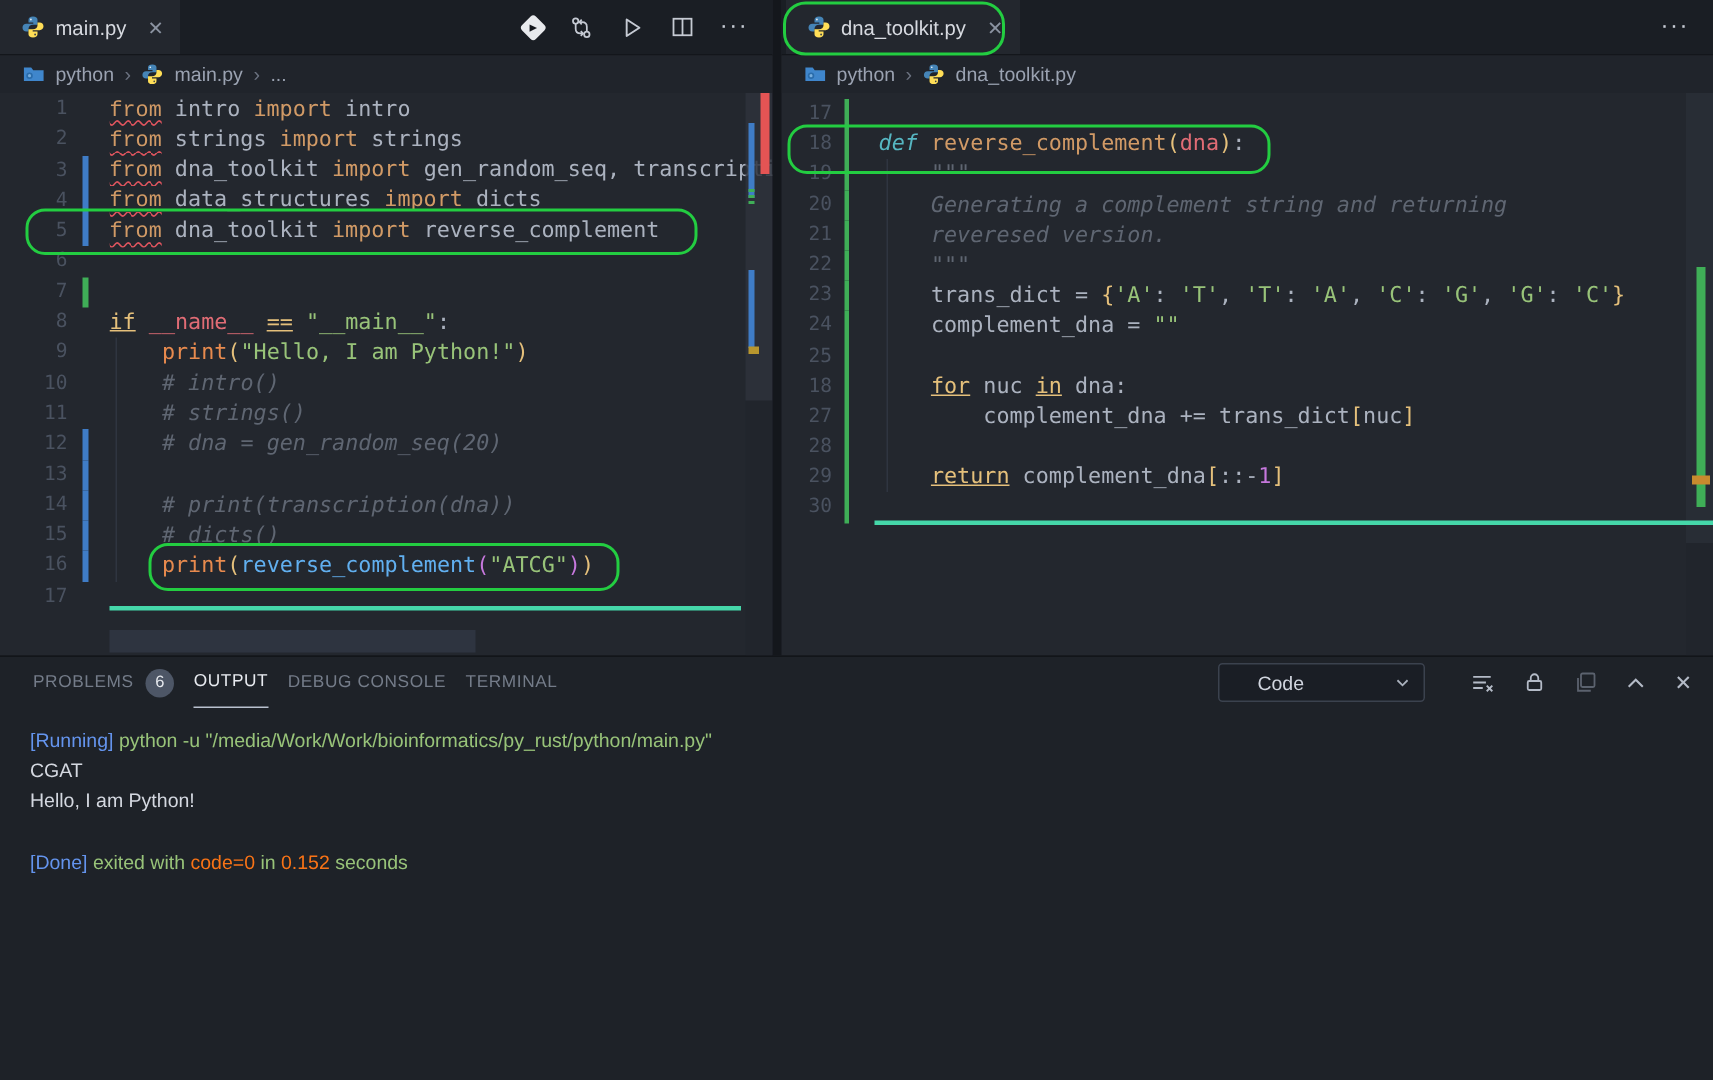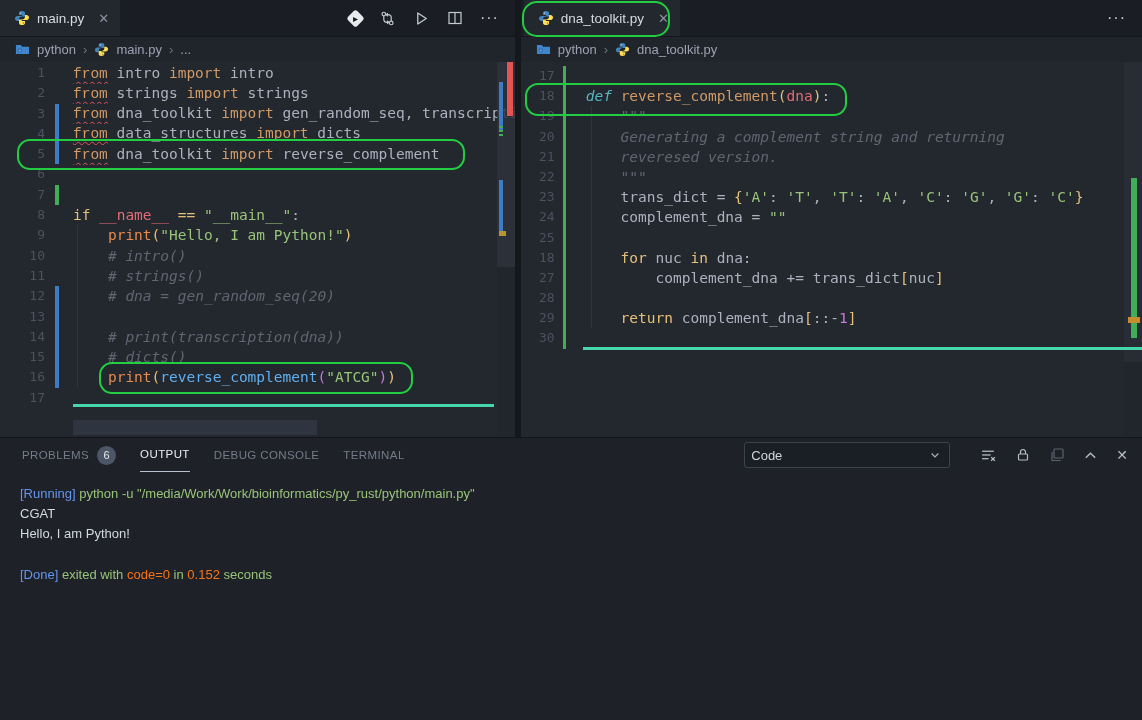--- a/index.html
+++ b/index.html
@@ -39,21 +39,21 @@
   .mk.mod::before,.mk.add::before{content:'';position:absolute;top:0;bottom:0;width:3.5px;}
   .left .mk.mod::before,.left .mk.add::before{left:10px;}
   .right .mk.mod::before,.right .mk.add::before{left:8px;}
   .mk.mod::before{background:#3f7cc6;}
   .mk.add::before{background:#3fae57;}
   .ct{flex:1;white-space:pre;overflow:hidden;color:#abb2bf;}
   
   .t-fg{color:#abb2bf;}
   .t-kw{color:#d19a66;}
   .t-kwu{color:#d19a66;text-decoration:underline wavy #e0545e;text-decoration-thickness:1px;text-underline-offset:3px;font-family:Liberation Mono, monospace;}
-  .t-ctrl{color:#e5c07b;}
+  .t-ctrl{color:#e5c07b;text-decoration:underline;}
   .t-print{color:#e78a4e;}
   .t-call{color:#61afef;}
   .t-str{color:#98c379;}
   .t-com{color:#5f6672;font-style:italic;}
   .t-def{color:#56b6c2;font-style:italic;}
   .t-fndef{color:#d19a66;}
   .t-param{color:#e06c75;}
   .t-num{color:#c678dd;}
   .t-brk1{color:#e5c07b;}
   .t-brk2{color:#c678dd;}
@@ -64,27 +64,27 @@
   
   .iguide{position:absolute;width:1px;background:#2f3540;z-index:1;}
   .teal{position:absolute;height:2.5px;background:#45d7a9;z-index:6;}
   .hscroll{position:absolute;height:15px;background:#2e3440;z-index:5;cursor:pointer;}
   .vruler{position:absolute;top:62px;bottom:0;right:0;width:18px;background:rgba(33,37,44,.82);z-index:5;}
   .vruler .bar{position:absolute;}
   .anno{position:absolute;border:2.5px solid #23cd41;border-radius:13px;z-index:10;pointer-events:none;}
   
   .panel{position:relative;height:283px;background:#1e2228;border-top:1px solid #121519;box-sizing:border-box;}
   .phead{display:flex;align-items:center;height:34px;padding:0 14px 0 22px;}
-  .ptabs{display:flex;align-items:center;gap:24px;font-size:11.5px;letter-spacing:.4px;color:#747c89;}
+  .ptabs{display:flex;align-items:center;gap:13px;font-size:11.5px;letter-spacing:.4px;color:#747c89;}
   .ptab{display:flex;align-items:center;gap:8px;height:33px;line-height:33px;box-sizing:border-box;cursor:pointer;}
   .ptab.active{color:#e8ebf0;border-bottom:1.5px solid #b9c1cf;}
   .badge{display:inline-flex;align-items:center;justify-content:center;width:19px;height:19px;border-radius:50%;background:#4d5666;color:#e6e9ee;font-size:11px;letter-spacing:0;}
   .pactions{margin-left:auto;display:flex;align-items:center;gap:18px;}
   .pactions svg{display:block;cursor:pointer;}
-  .select{display:flex;align-items:center;justify-content:space-between;width:206px;height:26px;box-sizing:border-box;background:#1a1e25;border:1px solid #3b424e;border-radius:3px;padding:0 8px 0 6px;font-size:13px;color:#d0d5de;margin-right:12px;cursor:pointer;}
+  .select{display:flex;align-items:center;justify-content:space-between;width:138px;height:26px;box-sizing:border-box;background:#1a1e25;border:1px solid #3b424e;border-radius:3px;padding:0 8px 0 25px;font-size:13px;color:#d0d5de;margin-right:12px;cursor:pointer;}
   .pclose{color:#b4bbc7;font-size:14px;cursor:pointer;}
   .poutput{padding:12px 0 0 20px;font-family:Liberation Sans, sans-serif;font-size:13px;}
   .ol{height:20.2px;line-height:20.2px;white-space:pre;}
 </style>
 </head>
 <body>
 
 <svg width="0" height="0" style="position:absolute">
   <symbol id="ico-python" viewBox="0 0 16 16">
     <path fill="#4584b6" d="M8 1C6 1 5 1.9 5 3.1V5h3.2v.9H3.6C2.1 5.9 1 7 1 8.5S2.1 11 3.6 11H5V9.2c0-1.6 1.3-2.7 3-2.7h3V3.1C11 1.9 10 1 8 1z"></path>

